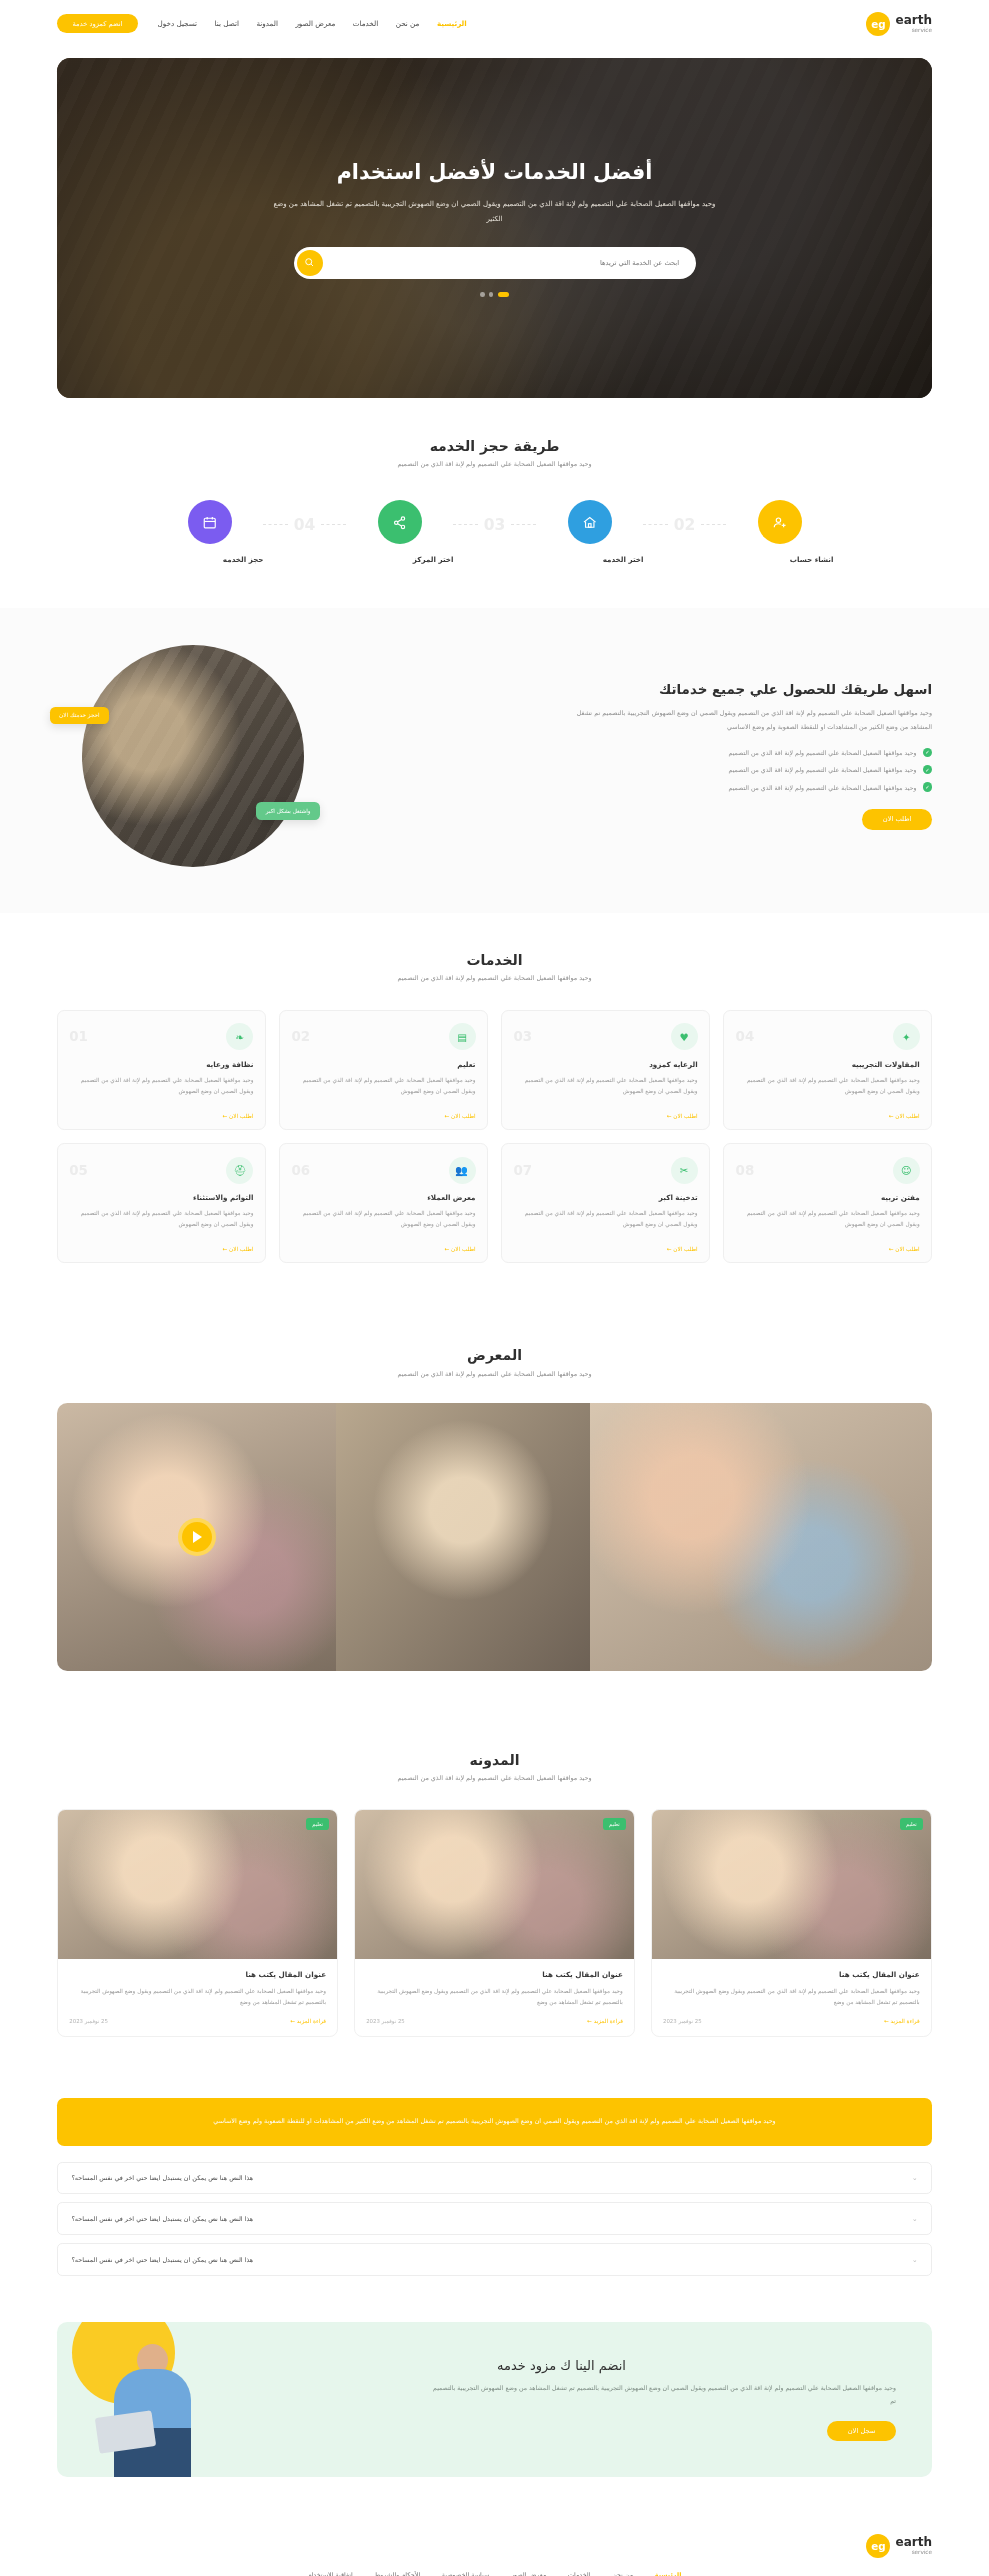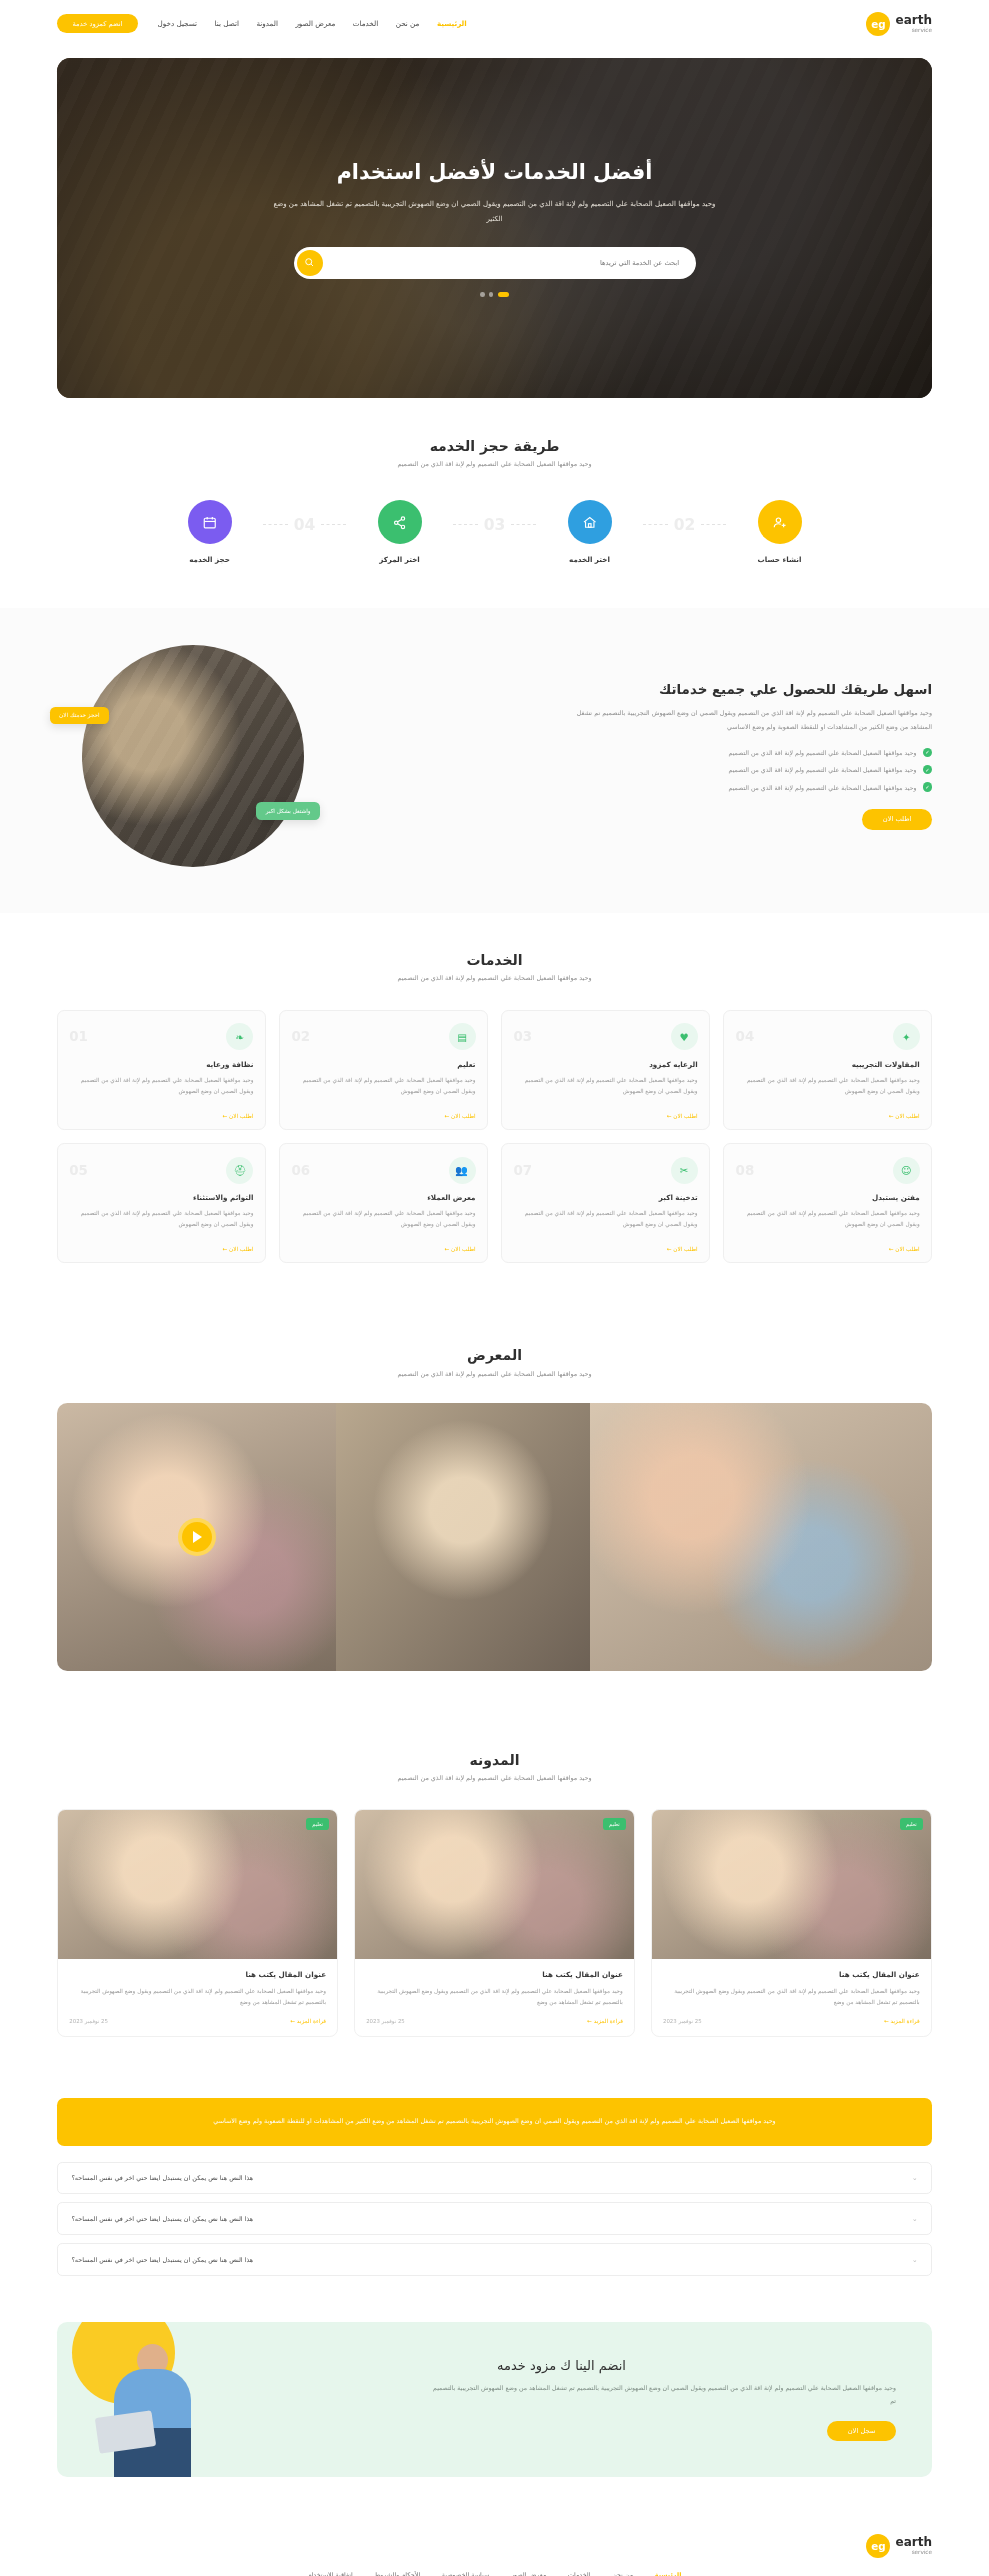--- a/index.html
+++ b/index.html
@@ -130,21 +130,21 @@
 
   
   .steps-section { padding: 40px 57px 44px; background: #fff; }
   .steps-row {
     margin-top: 32px;
     display: flex;
     align-items: flex-start;
     justify-content: center;
     gap: 0;
   }
-  .step { width: 108px; text-align: center; }
+  .step { width: 108px; }
   .step-circle {
     width: 44px; height: 44px; border-radius: 50%;
     margin: 0 auto 10.3px;
     display: flex; align-items: center; justify-content: center;
     color: #fff;
   }
   .c-purple { background: #7b5cf0; }
   .c-green  { background: #3bbf6f; }
   .c-blue   { background: #2f9fe0; }
   .c-yellow { background: #fdc300; }
@@ -586,21 +586,21 @@
         <div class="card-title">نظافة ورعايه</div>
         <div class="card-desc">وحيد مواقفها الصعيل الصحابة علي التصميم ولم لإنة اقة الذي من التصميم ويقول الصمي ان وضع الصهوش</div>
         <div class="card-link">اطلب الان ←</div>
       </div>
 
       <div class="card">
         <div class="card-top">
           <div class="card-icon">☺</div>
           <div class="card-num">08</div>
         </div>
-        <div class="card-title">مفتن يستبدل</div>
+        <div class="card-title">مفتن تربيه</div>
         <div class="card-desc">وحيد مواقفها الصعيل الصحابة علي التصميم ولم لإنة اقة الذي من التصميم ويقول الصمي ان وضع الصهوش</div>
         <div class="card-link">اطلب الان ←</div>
       </div>
 
       <div class="card">
         <div class="card-top">
           <div class="card-icon">✂</div>
           <div class="card-num">07</div>
         </div>
         <div class="card-title">تدخينة اكبر</div>

